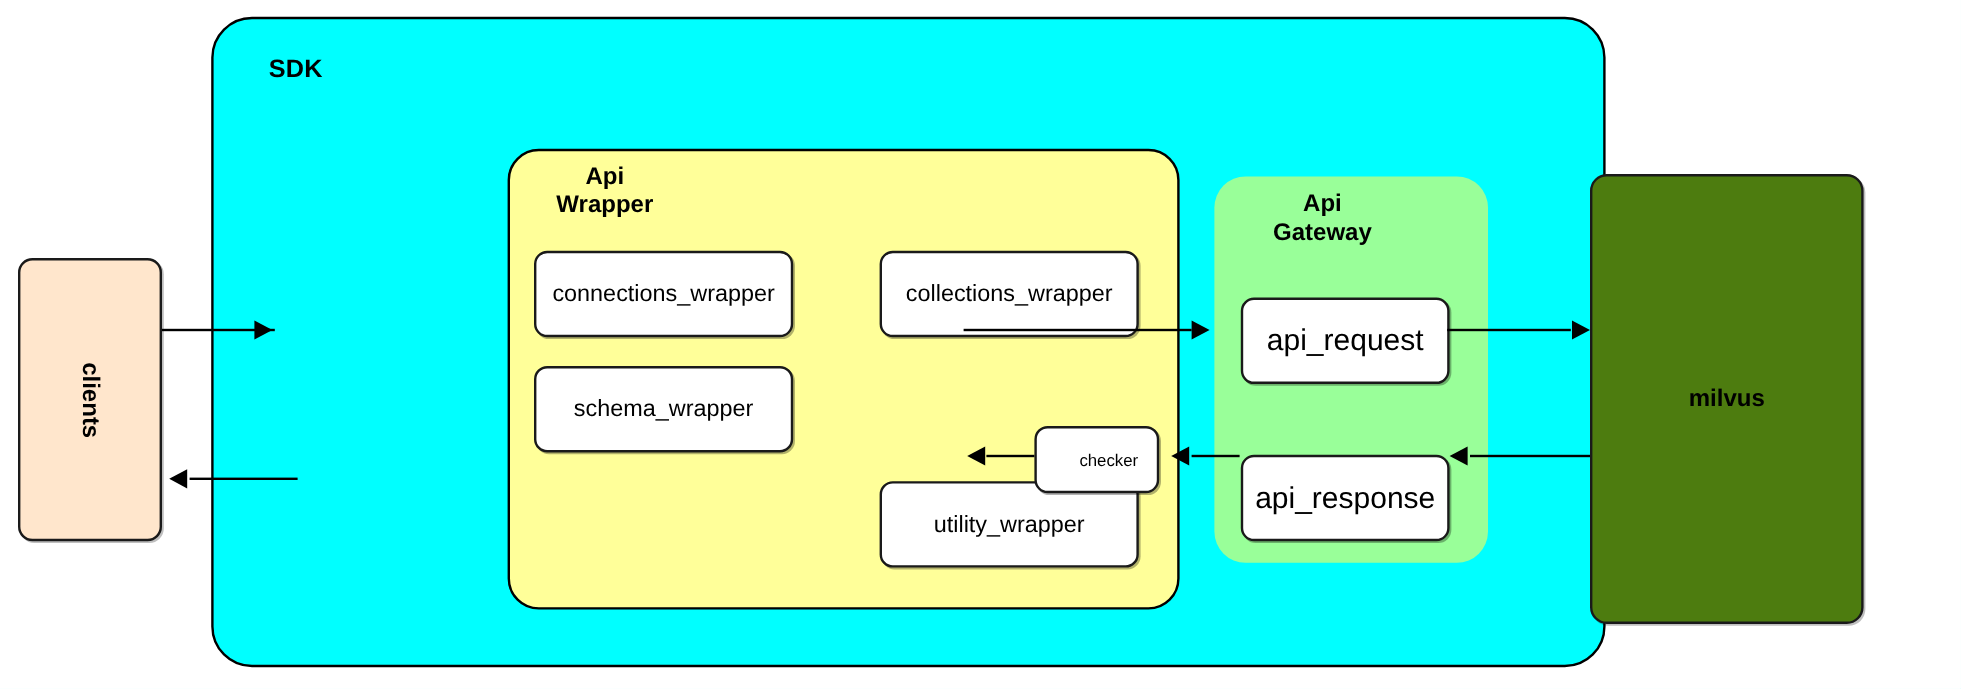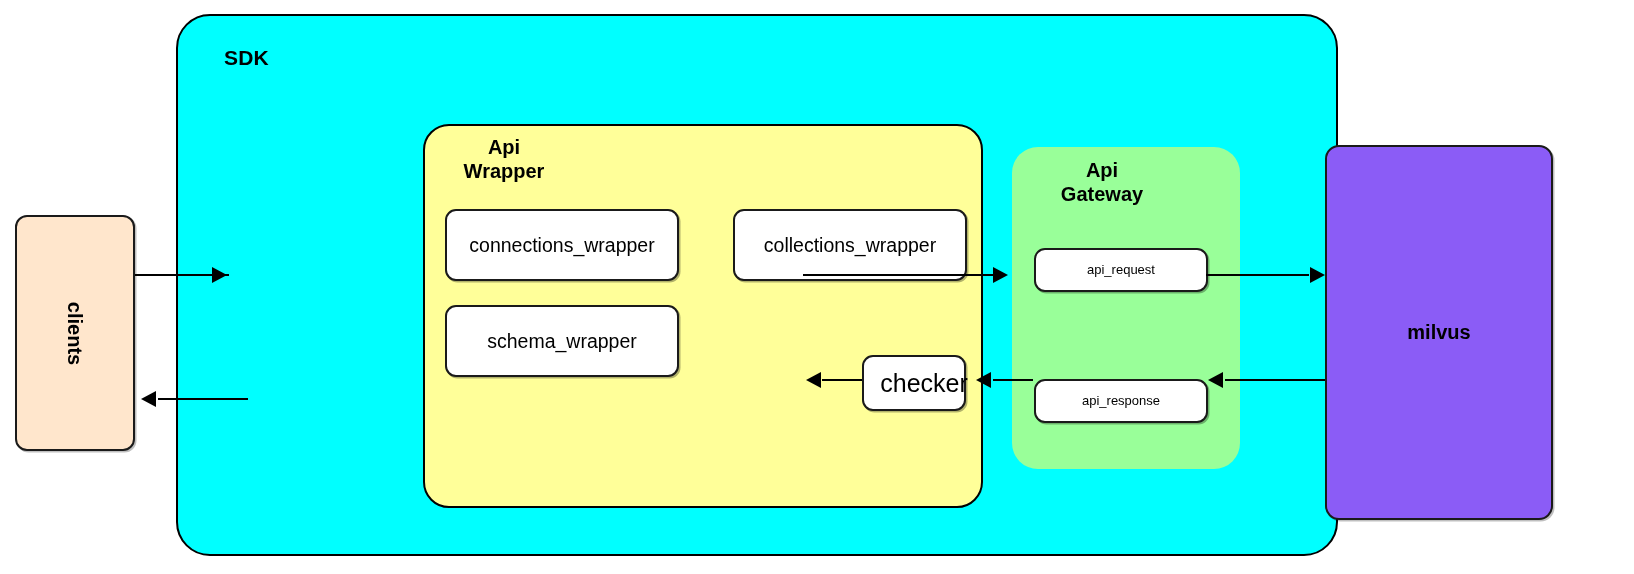--- a/index.html
+++ b/index.html
@@ -74,21 +74,21 @@
     font-weight: bold;
     color: #000000;
     text-align: center;
     line-height: 1.22;
   }
 
   
   .wrapper-box {
     position: absolute;
     box-sizing: border-box;
-    width: 234px;
+    width: 216px;
     height: 72px;
     background: #ffffff;
     border: 2px solid #1a1a1a;
     border-radius: 11px;
     display: flex;
     align-items: center;
     justify-content: center;
     font-size: 19.5px;
     color: #000000;
     box-shadow: 1.5px 1.5px 0 rgba(0,0,0,0.30);
@@ -119,44 +119,44 @@
     font-weight: bold;
     color: #000000;
     text-align: center;
     line-height: 1.22;
   }
   .gateway-box {
     position: absolute;
     box-sizing: border-box;
     left: 22px;
     width: 174px;
-    height: 44px;
+    height: 72px;
     background: #ffffff;
     border: 2px solid #1a1a1a;
     border-radius: 11px;
     display: flex;
     align-items: center;
     justify-content: center;
-    font-size: 13px;
+    font-size: 25px;
     color: #000000;
     box-shadow: 1.5px 1.5px 0 rgba(0,0,0,0.30);
   }
   #box-api-request  { top: 101px; }
   #box-api-response { top: 208px; margin-top: 24px; }
 
   
   #box-checker {
     left: 860px;
     top: 353px;
     width: 104px;
     height: 56px;
     background: #ffffff;
     border: 2px solid #1a1a1a;
     border-radius: 11px;
-    font-size: 25px;
+    font-size: 14px;
     box-shadow: 1.5px 1.5px 0 rgba(0,0,0,0.30);
     padding-left: 20px;
   }
 
   
   #box-clients {
     left: 15px;
     top: 215px;
     width: 120px;
     height: 236px;
@@ -172,21 +172,21 @@
     transform: rotate(90deg);
     white-space: nowrap;
   }
 
   
   #box-milvus {
     left: 1325px;
     top: 145px;
     width: 228px;
     height: 375px;
-    background: #8b5cf6;
+    background: #4d7c0f;
     border: 2px solid #1a1a1a;
     border-radius: 14px;
     font-size: 20px;
     font-weight: bold;
     box-shadow: 1.5px 1.5px 0 rgba(0,0,0,0.25);
   }
 
   
   .conn-line {
     position: absolute;
@@ -217,20 +217,21 @@
 
     <div class="node" id="api-wrapper-container">
       <div id="api-wrapper-label">
         <div>Api</div>
         <div>Wrapper</div>
       </div>
 
       <div class="wrapper-box wb-col-a wb-row-1">connections_wrapper</div>
       <div class="wrapper-box wb-col-a wb-row-2">schema_wrapper</div>
       <div class="wrapper-box wb-col-b wb-row-1">collections_wrapper</div>
+      <div class="wrapper-box wb-col-b wb-row-3">utility_wrapper</div>
     </div>
 
     <div class="node" id="box-checker" style="left:684px; top:339px;">checker</div>
 
     <div class="node" id="api-gateway-container" style="left:834px; top:131px;">
       <div id="api-gateway-label">
         <div>Api</div>
         <div>Gateway</div>
       </div>
       <div class="gateway-box" id="box-api-request">api_request</div>

